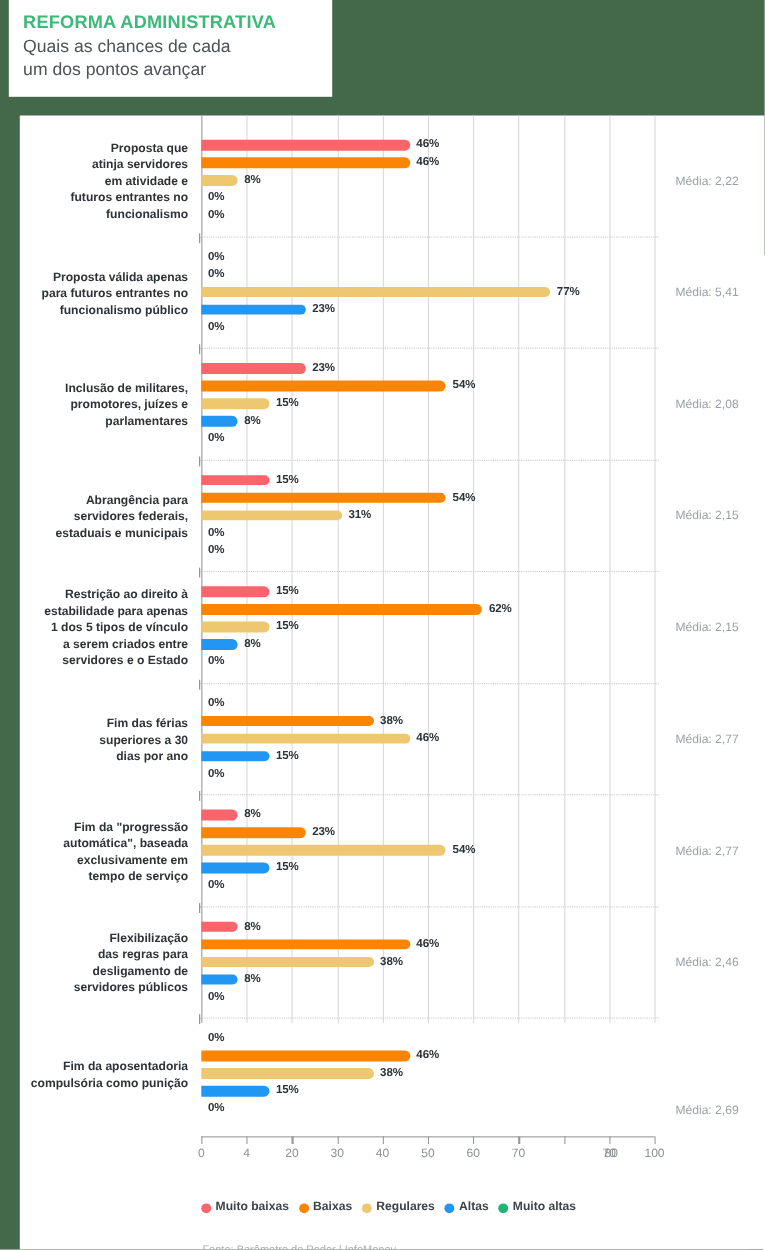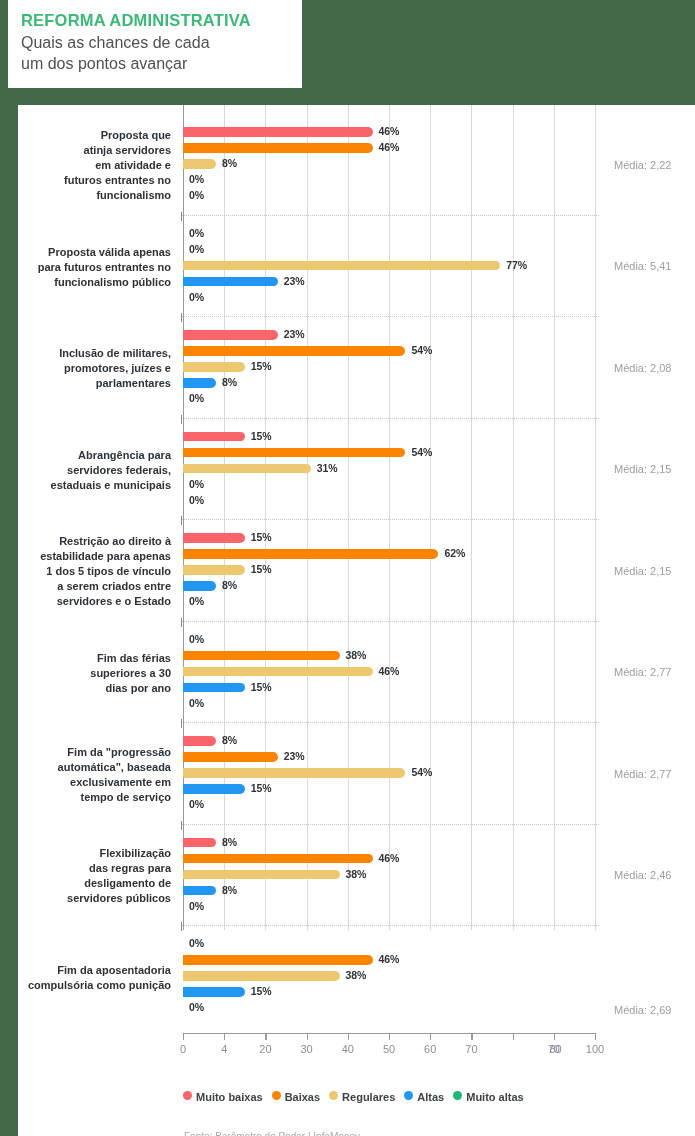--- a/index.html
+++ b/index.html
@@ -82,21 +82,21 @@
   .xtick-lab{
     position:absolute;top:10px;font-size:11px;color:#8b9096;
     transform:translateX(-50%);white-space:nowrap;
   }
 
   
   #legend{
     position:absolute;left:165px;top:963px;width:412px;
     display:flex;align-items:center;justify-content:flex-start;gap:9px;
   }
-  .legend-item{display:flex;align-items:flex-start;gap:4px;}
+  .legend-item{display:flex;align-items:flex-end;gap:4px;}
   .legend-dot{width:9px;height:9px;border-radius:50%;display:block;}
   .legend-text{font-size:11px;font-weight:bold;color:#3d4347;white-space:nowrap;}
 
   #source{
     position:absolute;left:166px;top:1003px;
     font-size:10px;color:#a7adb2;white-space:nowrap;
   }
 </style>
 </head>
 <body>

